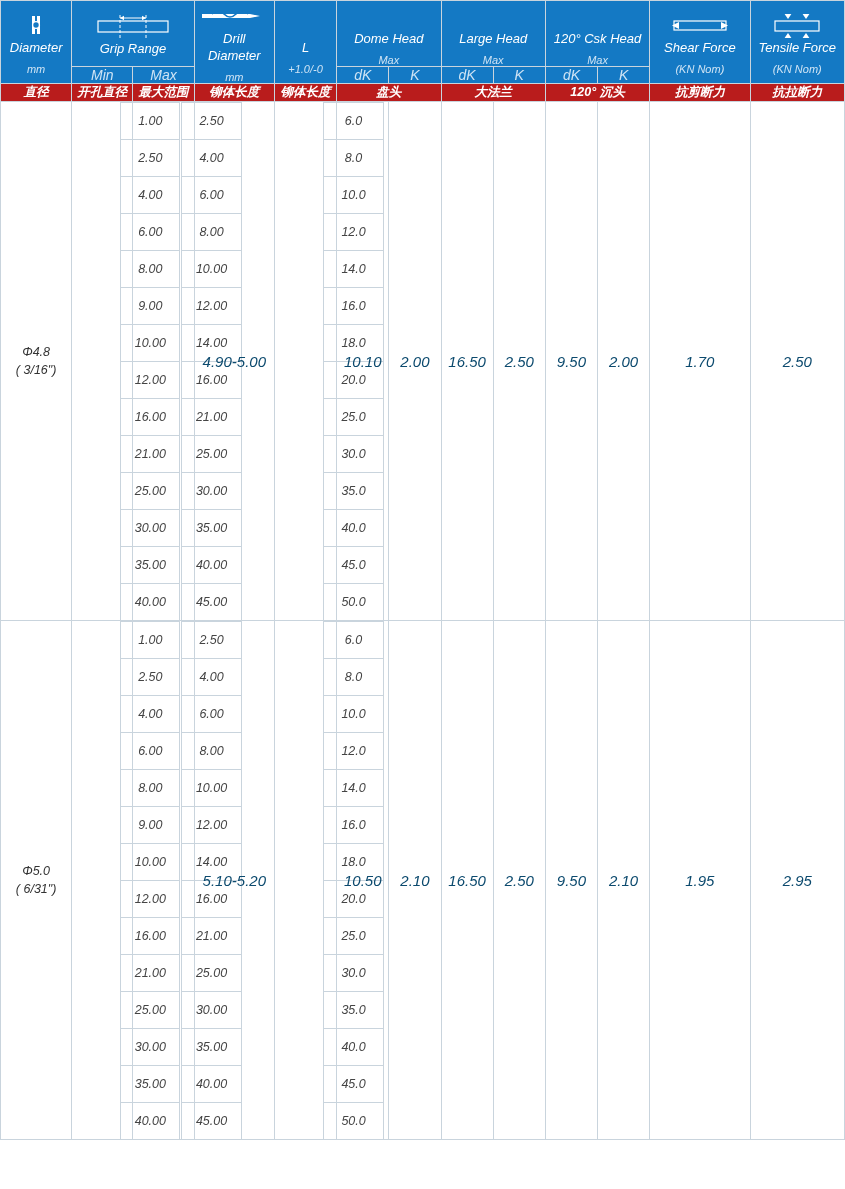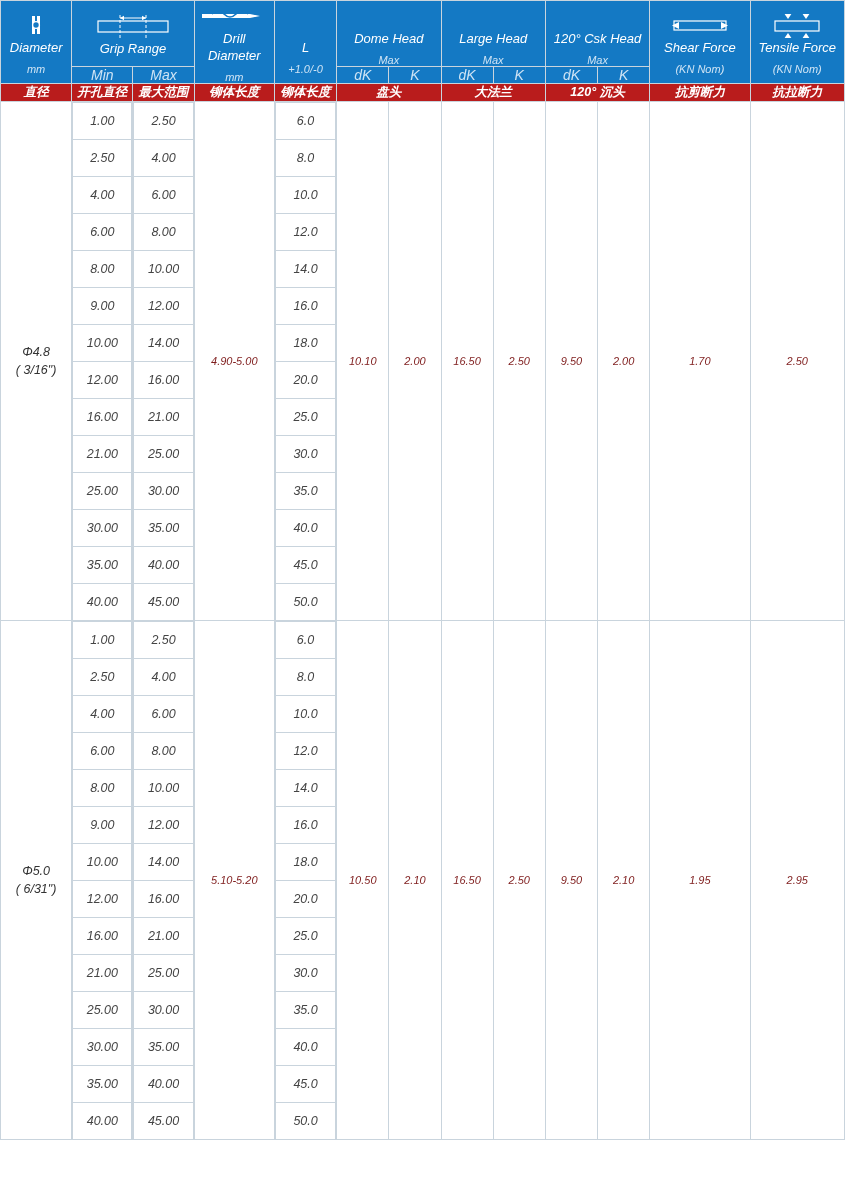--- a/index.html
+++ b/index.html
@@ -60,33 +60,34 @@
     margin-top: 7px;
   }
   .icon-box {
     height: 30px;
     display: flex;
     align-items: center;
     justify-content: center;
   }
   
   .body-cell {
-    font-size: 11px;
-    color: #7f1d1d;
+    font-size: 15px;
+    color: #0c4a6e;
     height: 36px;
   }
   .dia-cell {
     font-size: 12.5px;
     color: #333;
     line-height: 1.5;
   }
   .sub-table {
     border-collapse: collapse;
     width: 100%;
     table-layout: fixed;
+    margin-left: 48px;
   }
   .sub-table td {
     border: 0;
     border-bottom: 1px solid #dde5eb;
     height: 36px;
     font-size: 12.5px;
     color: #444;
     text-align: center;
   }
   .sub-table tr:last-child td {

